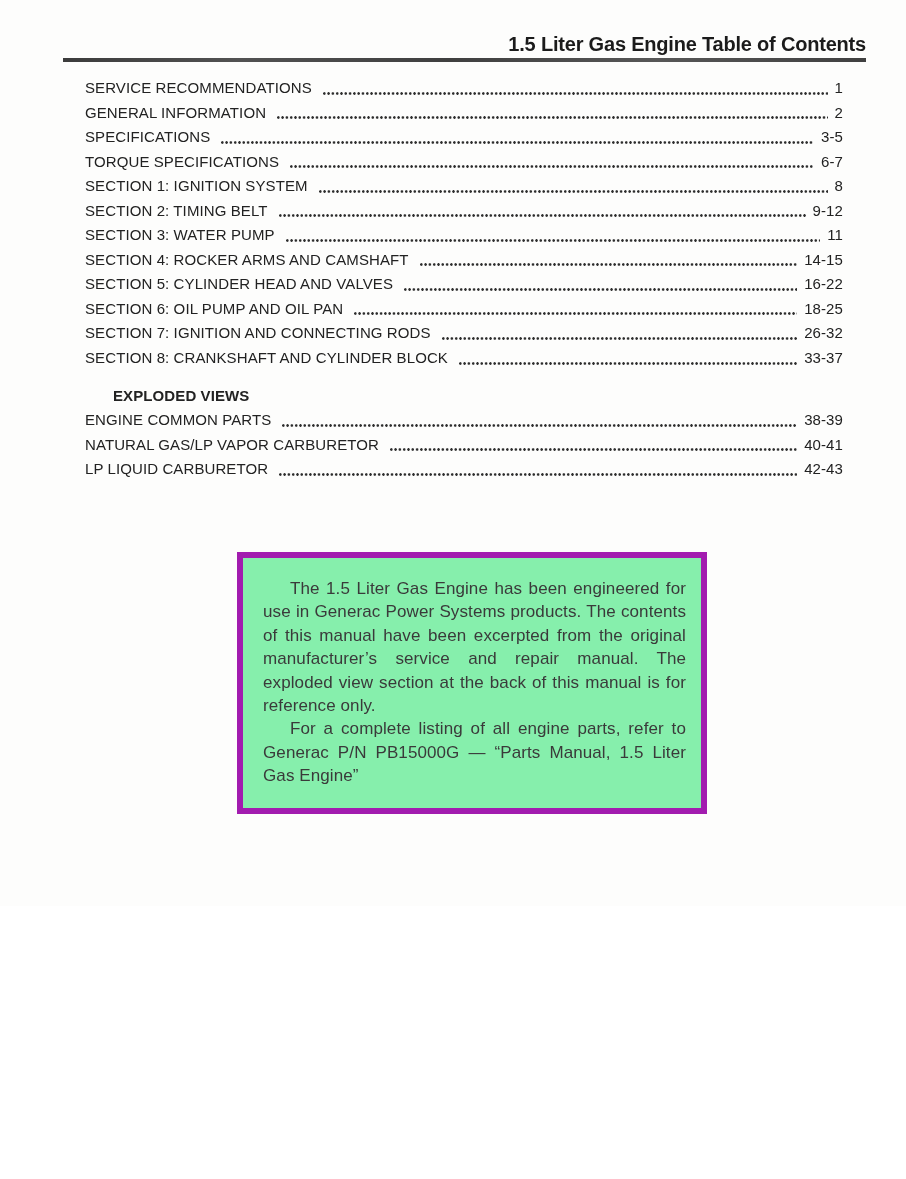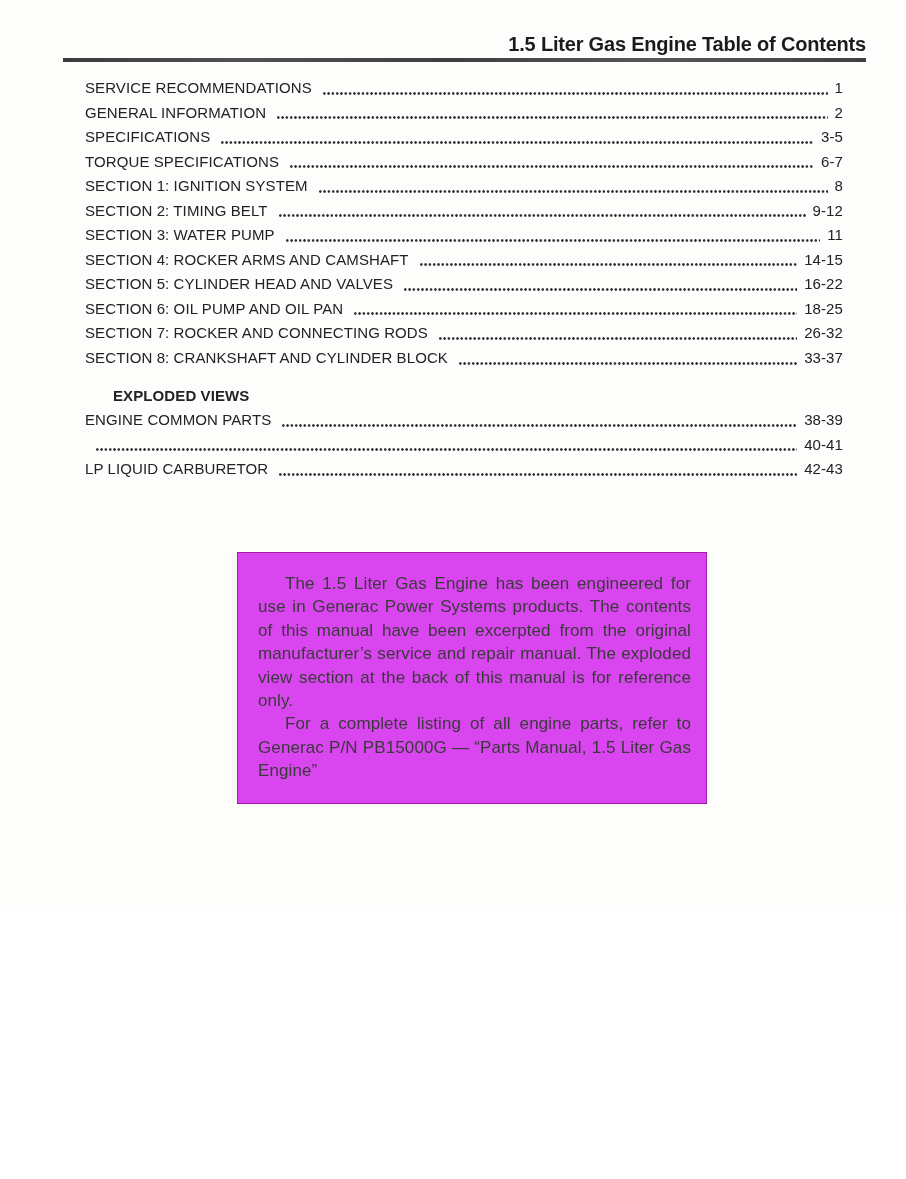--- a/index.html
+++ b/index.html
@@ -78,22 +78,22 @@
     color: #222222;
   }
 
   
   .note-box {
     position: absolute;
     top: 552px;
     left: 237px;
     width: 470px;
     box-sizing: border-box;
-    border: 1px solid #a21caf;
-    background: #d946ef;
+    border: 6px solid #a21caf;
+    background: #86efac;
     padding: 19px 15px 20px 20px;
   }
   .note-box p {
     margin: 0;
     font-size: 17px;
     line-height: 23.4px;
     text-align: justify;
     text-indent: 27px;
     color: #3a3a3a;
     letter-spacing: 0.1px;
@@ -153,38 +153,39 @@
       <span class="toc-label">SECTION 5: CYLINDER HEAD AND VALVES</span>
       <span class="toc-dots"></span>
       <span class="toc-page">16-22</span>
     </div>
     <div class="toc-row">
       <span class="toc-label">SECTION 6: OIL PUMP AND OIL PAN</span>
       <span class="toc-dots"></span>
       <span class="toc-page">18-25</span>
     </div>
     <div class="toc-row">
-      <span class="toc-label">SECTION 7: ROCKER AND CONNECTING RODS</span>
+      <span class="toc-label">SECTION 7: IGNITION AND CONNECTING RODS</span>
       <span class="toc-dots"></span>
       <span class="toc-page">26-32</span>
     </div>
     <div class="toc-row">
       <span class="toc-label">SECTION 8: CRANKSHAFT AND CYLINDER BLOCK</span>
       <span class="toc-dots"></span>
       <span class="toc-page">33-37</span>
     </div>
 
     <div class="toc-subheading">EXPLODED VIEWS</div>
 
     <div class="toc-row">
       <span class="toc-label">ENGINE COMMON PARTS</span>
       <span class="toc-dots"></span>
       <span class="toc-page">38-39</span>
     </div>
     <div class="toc-row">
+      <span class="toc-label">NATURAL GAS/LP VAPOR CARBURETOR</span>
       <span class="toc-dots"></span>
       <span class="toc-page">40-41</span>
     </div>
     <div class="toc-row">
       <span class="toc-label">LP LIQUID CARBURETOR</span>
       <span class="toc-dots"></span>
       <span class="toc-page">42-43</span>
     </div>
 
   </div>

